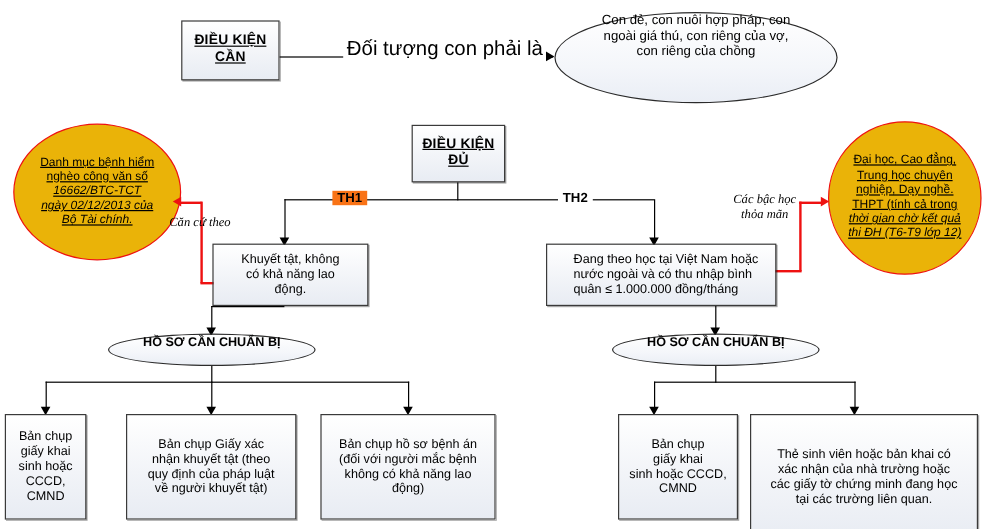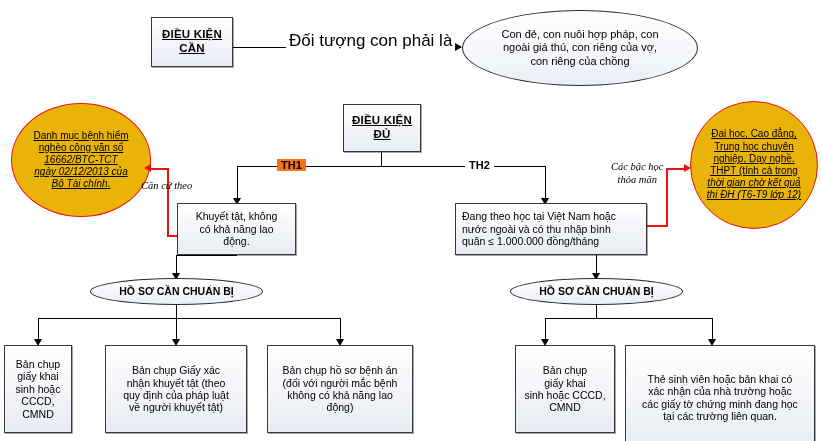--- a/index.html
+++ b/index.html
@@ -17,21 +17,21 @@
     text-align:center;line-height:1.18;
   }
   .box .txt{display:block;padding:1px 3px;}
   .hdr{font-weight:bold;letter-spacing:.2px;}
   .hdr u{text-decoration:underline;}
 
   .ellipse{
     position:absolute;box-sizing:border-box;
     border:1px solid #2b2b2b;border-radius:50%;
     background:linear-gradient(to bottom,#ffffff 0%,#f4f6fa 60%,#eaeef5 100%);
-    display:flex;align-items:center;justify-content:center;text-align:center;
+    display:flex;justify-content:center;text-align:center;
     line-height:1.2;
   }
   .circle-red{
     position:absolute;box-sizing:border-box;
     border:1.4px solid #ee1111;border-radius:50%;
     background:#eab308;
     display:flex;align-items:center;justify-content:center;text-align:center;
     color:#000;line-height:1.22;text-decoration:underline;
   }
   .circle-red .txt{padding:0 10px;}
@@ -133,30 +133,30 @@
 
   <div class="rl h" style="left:645px;top:225px;width:23px;"></div>
   <div class="rl v" style="left:666px;top:168px;height:58px;"></div>
   <div class="rl h" style="left:666px;top:168px;width:20px;"></div>
   <div class="arrow-r" style="left:684px;top:164px;border-left-color:#ee1111;"></div>
   <div class="lbl it" style="left:611px;top:160px;font-size:10.5px;text-align:center;line-height:1.25;">
     <span>Các bậc học</span><br>
     <span>thỏa mãn</span>
   </div>
 
-  <div class="box" style="left:177px;top:203px;width:119px;height:52px;font-size:10.5px;">
+  <div class="box" style="left:177px;top:203px;width:130px;height:52px;font-size:10.5px;">
     <span class="txt">
       <span>Khuyết tật, không</span><br>
       <span>có khả năng lao</span><br>
       <span>động.</span>
     </span>
   </div>
 
   <div class="box" style="left:455px;top:203px;width:192px;height:52px;font-size:10.5px;justify-content:flex-start;">
-    <span class="txt" style="text-align:left;padding-left:6px;">
+    <span class="txt" style="text-align:left;padding-left:6px;margin-left:16px;">
       <span>Đang theo học tại Việt Nam hoặc</span><br>
       <span>nước ngoài và có thu nhập bình</span><br>
       <span>quân ≤ 1.000.000 đồng/tháng</span>
     </span>
   </div>
 
   <div class="ln v" style="left:176px;top:255px;height:21px;"></div>
   <div class="ln h" style="left:176px;top:255px;width:61px;"></div>
   <div class="arrow-d" style="left:172px;top:273px;"></div>
 

